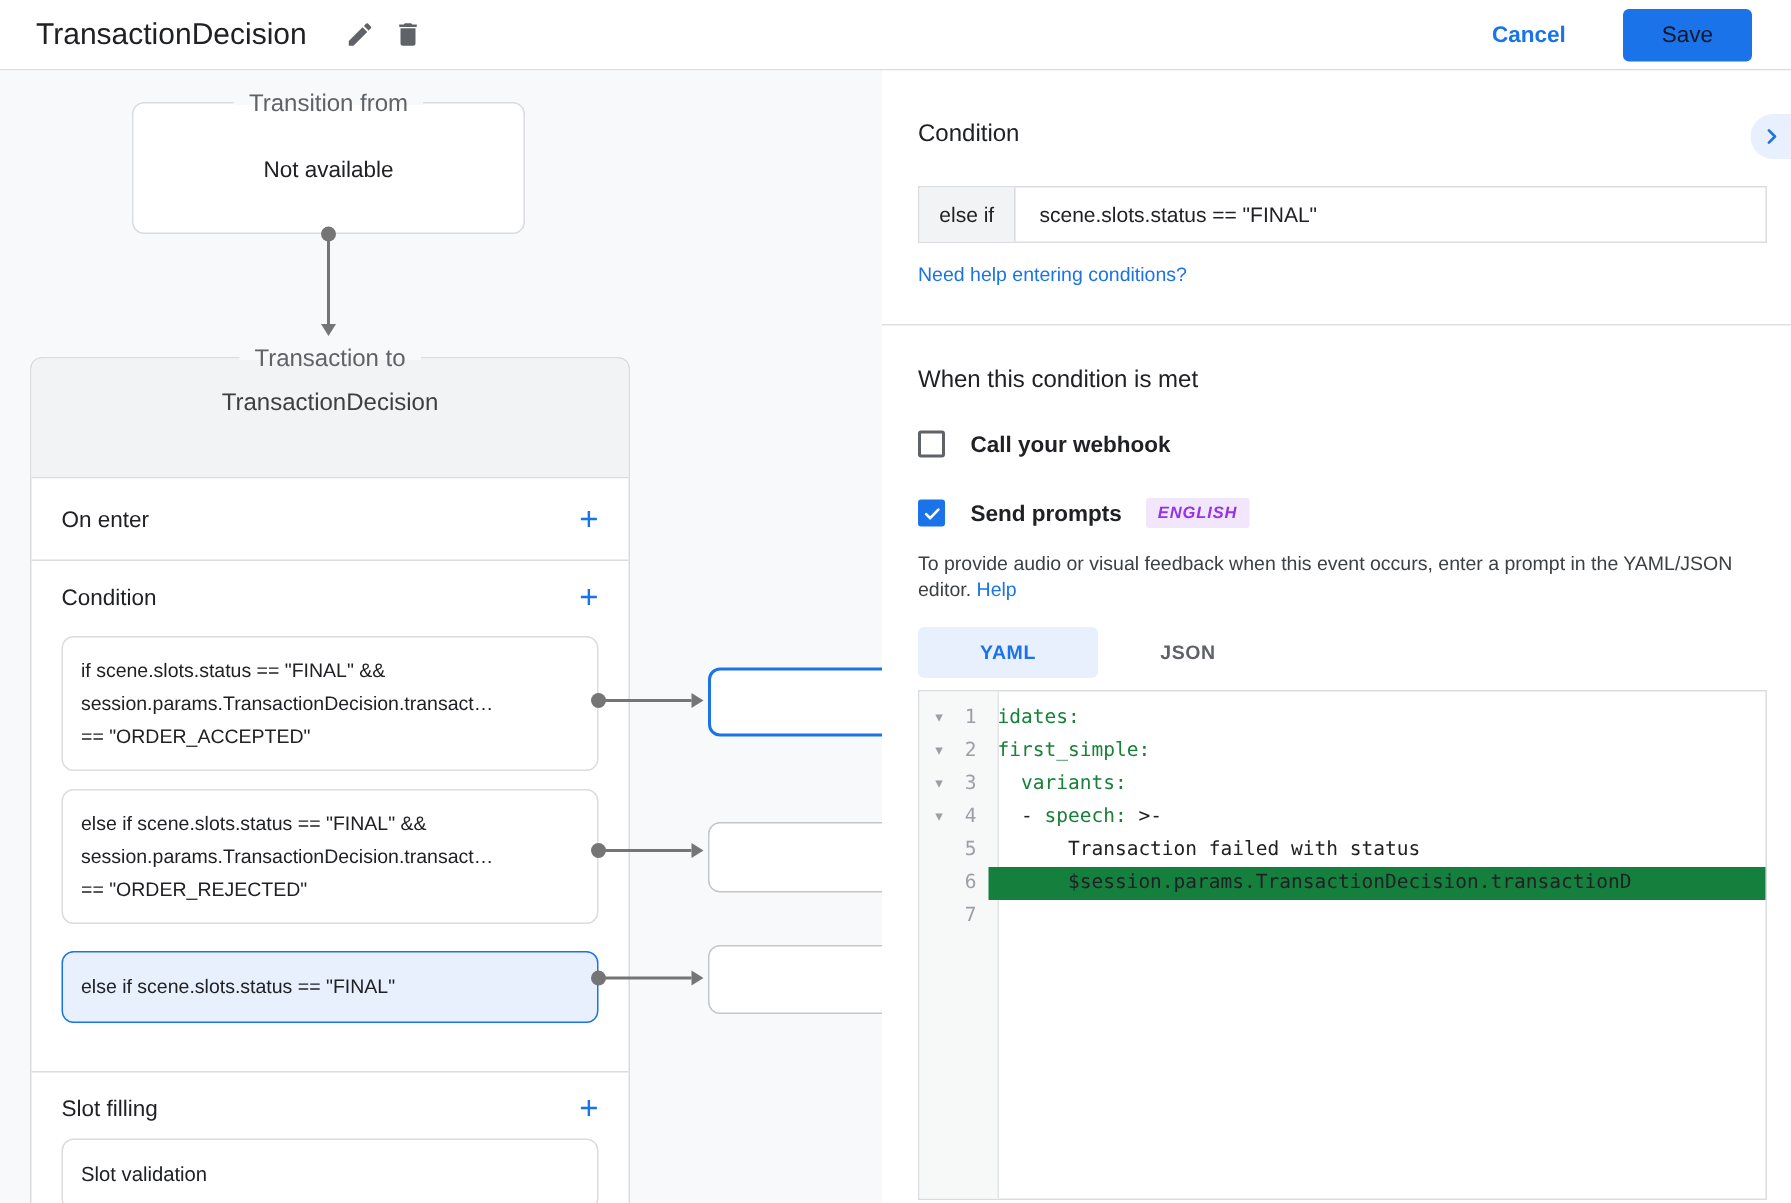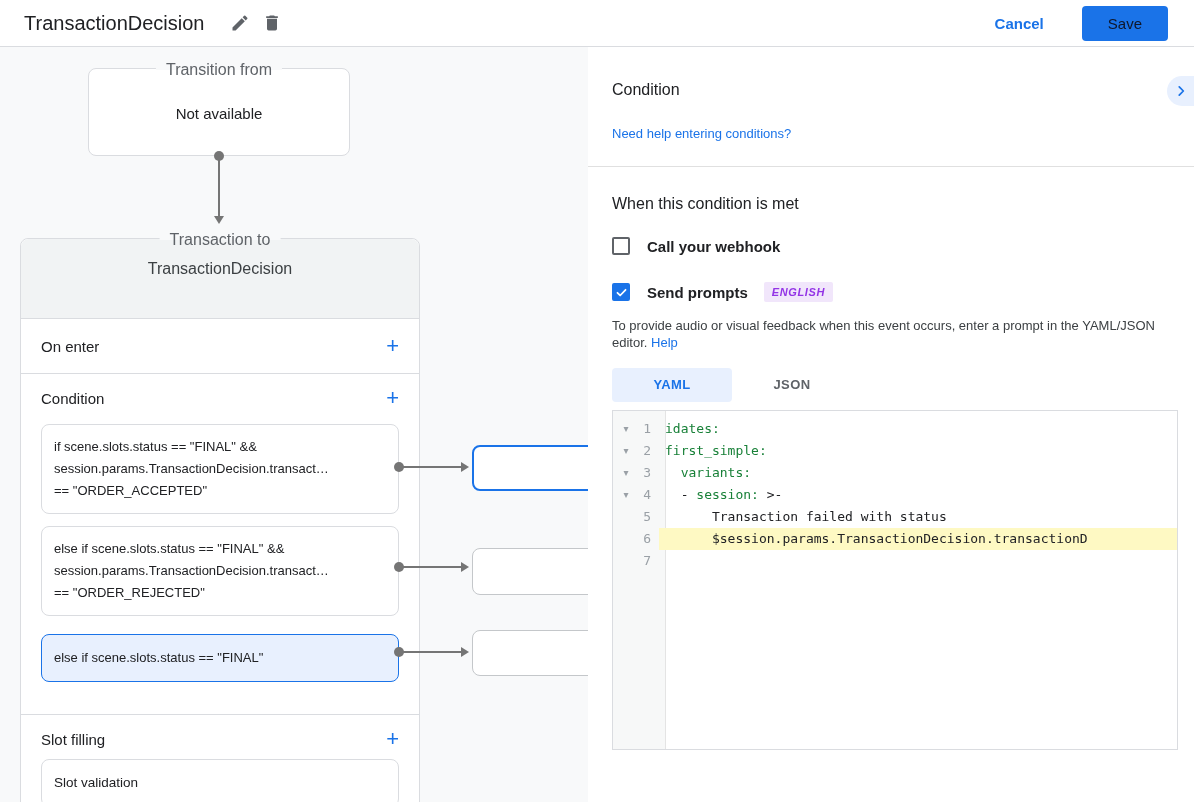--- a/index.html
+++ b/index.html
@@ -113,21 +113,21 @@
   .editor { position:relative; border:1px solid #dadce0; height:340px;
             font-family:"DejaVu Sans Mono", monospace; font-size:13px; background:#fff; }
   .gutter-bg { position:absolute; left:0; top:0; bottom:0; width:53px;
                background:#f7f8f8; border-right:1px solid #e4e4e4; }
   .ed-lines { position:relative; padding-top:7px; }
   .ed-row { display:flex; height:22px; line-height:22px; }
   .fold { width:26px; text-align:center; color:#9aa0a6; font-size:10px;
           font-family:"Liberation Sans", sans-serif; cursor:pointer; }
   .lnum { width:20px; text-align:right; padding-right:8px; color:#9aa0a6; }
   .code { flex:1; padding-left:6px; white-space:pre; color:#202124; }
-  .code.hl { background:#fef9c3; }
+  .code.hl { background:#15803d; }
   .key { color:#188038; }
 </style>
 </head>
 <body>
 
 <div class="app">
 
   <header class="header">
     <h1 class="page-title">TransactionDecision</h1>
     <button class="icon-btn">
@@ -218,20 +218,24 @@
     <div class="right-panel">
 
       <button class="chevron-btn">
         <svg width="14" height="14" viewBox="0 0 24 24" fill="none" stroke="#1a73e8" stroke-width="3" stroke-linecap="round" stroke-linejoin="round">
             <polyline points="9 5 16 12 9 19"></polyline>
           </svg>
       </button>
 
       <section class="p-sec-cond">
         <h2 class="p-heading">Condition</h2>
+        <div class="cond-input">
+          <span class="cond-prefix">else if</span>
+          <div class="cond-value">scene.slots.status == "FINAL"</div>
+        </div>
         <a class="link">Need help entering conditions?</a>
       </section>
 
       <section class="p-sec-met">
         <h2 class="p-heading">When this condition is met</h2>
 
         <div class="check-row">
           <span class="checkbox"></span>
           <span class="check-label">Call your webhook</span>
         </div>
@@ -268,21 +272,21 @@
                 <div class="code"><span class="plain"></span><span class="key">first_simple:</span><span class="plain"></span></div>
               </div>
               <div class="ed-row">
                 <span class="fold">▾</span>
                 <span class="lnum">3</span>
                 <div class="code"><span class="plain">  </span><span class="key">variants:</span><span class="plain"></span></div>
               </div>
               <div class="ed-row">
                 <span class="fold">▾</span>
                 <span class="lnum">4</span>
-                <div class="code"><span class="plain">  - </span><span class="key">session:</span><span class="plain"> &gt;-</span></div>
+                <div class="code"><span class="plain">  - </span><span class="key">speech:</span><span class="plain"> &gt;-</span></div>
               </div>
               <div class="ed-row">
                 <span class="fold"></span>
                 <span class="lnum">5</span>
                 <div class="code"><span class="plain">      Transaction failed with status</span><span class="key"></span><span class="plain"></span></div>
               </div>
               <div class="ed-row">
                 <span class="fold"></span>
                 <span class="lnum">6</span>
                 <div class="code hl"><span class="plain">      $session.params.TransactionDecision.transactionD</span><span class="key"></span><span class="plain"></span></div>

